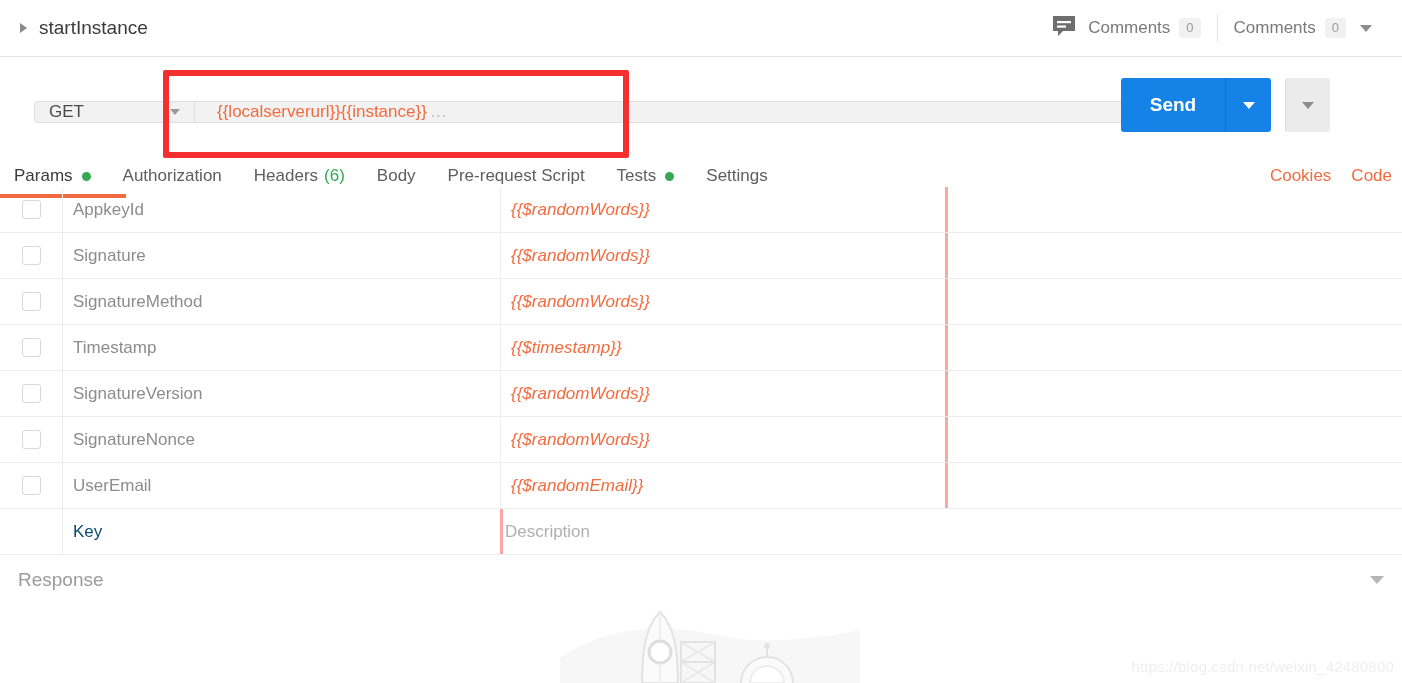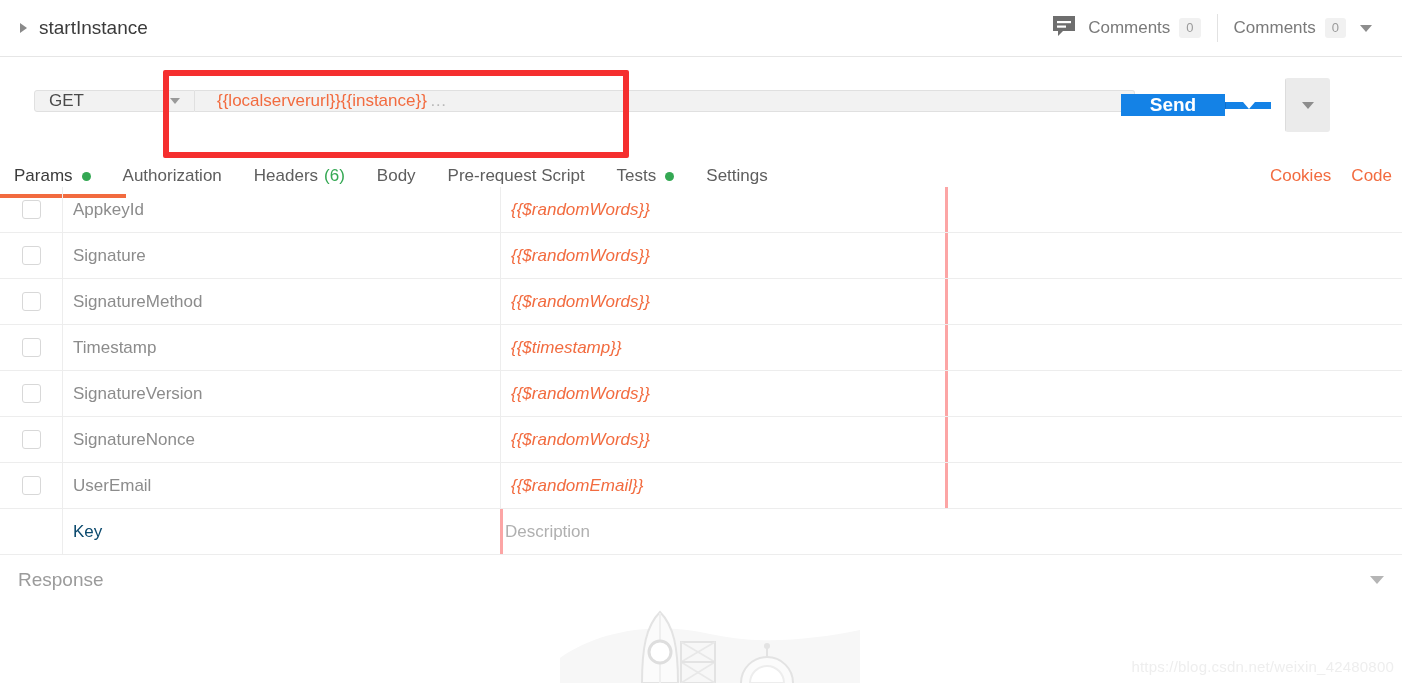--- a/index.html
+++ b/index.html
@@ -43,21 +43,21 @@
     width: 0; height: 0;
     border-top: 7px solid #8d8d8d;
     border-left: 6px solid transparent;
     border-right: 6px solid transparent;
     margin-left: 14px;
   }
 
   
   .urlbar {
     position: absolute; left: 14px; top: 78px;
-    height: 45px; display: flex; align-items: center; padding-left: 20px;
+    height: 45px; display: flex; align-items: flex-end; padding-left: 20px;
   }
   .method-box {
     width: 161px; background: #f2f2f2; border: 1px solid #e0e0e0;
     border-radius: 3px 0 0 3px; display: flex; align-items: center;
     padding: 0 14px; position: relative;
   }
   .method-text { font-size: 17px; color: #4a4a4a; }
   .method-caret {
     position: absolute; right: 14px; top: 50%; margin-top: -3px;
     width: 0; height: 0;
@@ -68,21 +68,21 @@
   .url-input {
     width: 940px; background: #f2f2f2; border: 1px solid #e0e0e0;
     border-left: none; border-radius: 0 3px 3px 0;
     display: flex; align-items: center; padding-left: 22px;
   }
   .url-text { font-size: 17px; color: #f26b3f; white-space: nowrap; }
   .url-ellipsis { color: #b9b9b9; font-size: 17px; margin-left: 3px; }
 
   .send-wrap {
     position: absolute; left: 1121px; top: 78px;
-    height: 54px; display: flex; border-radius: 3px; overflow: hidden; align-items: center;
+    height: 54px; display: flex; border-radius: 3px; overflow: hidden;
   }
   .send-btn {
     background: #1482e6; color: #fff; font-size: 19px; font-weight: bold;
     width: 104px; display: flex; align-items: center; justify-content: center;
   }
   .send-caret-box {
     background: #1482e6; width: 46px;
     display: flex; align-items: center; justify-content: center;
     border-left: 1px solid #1270cc;
   }

